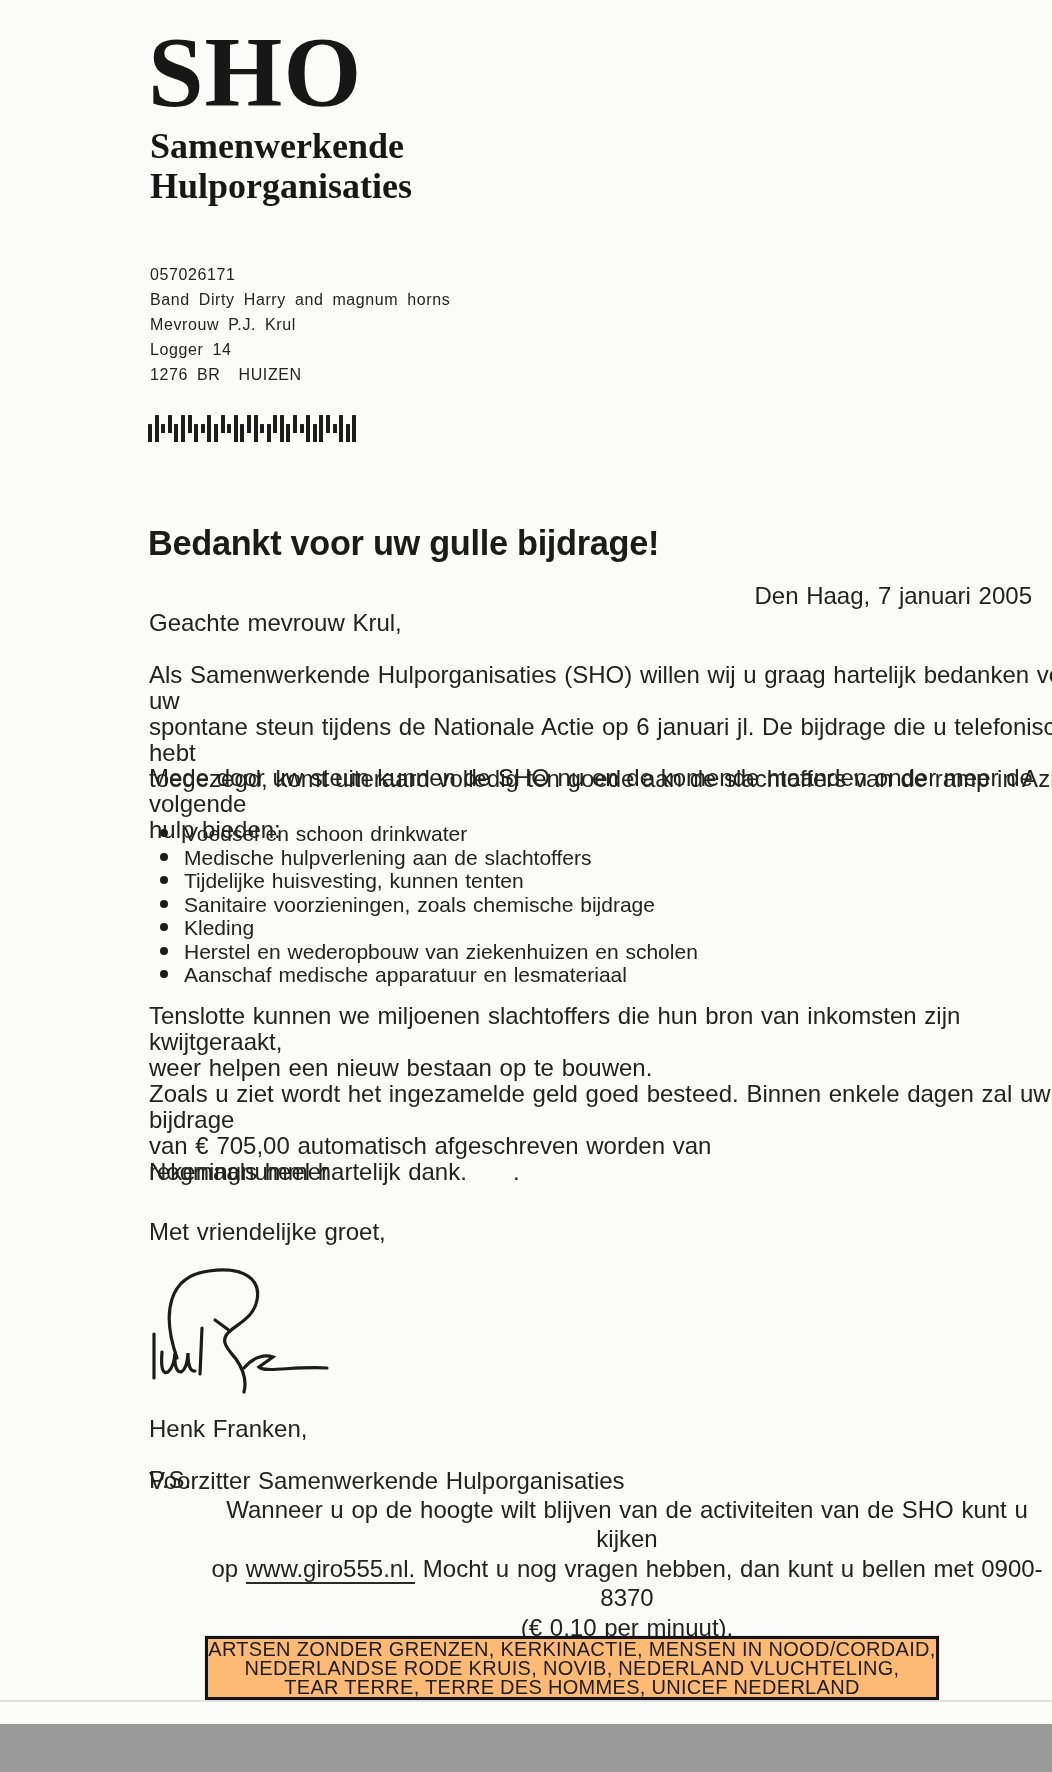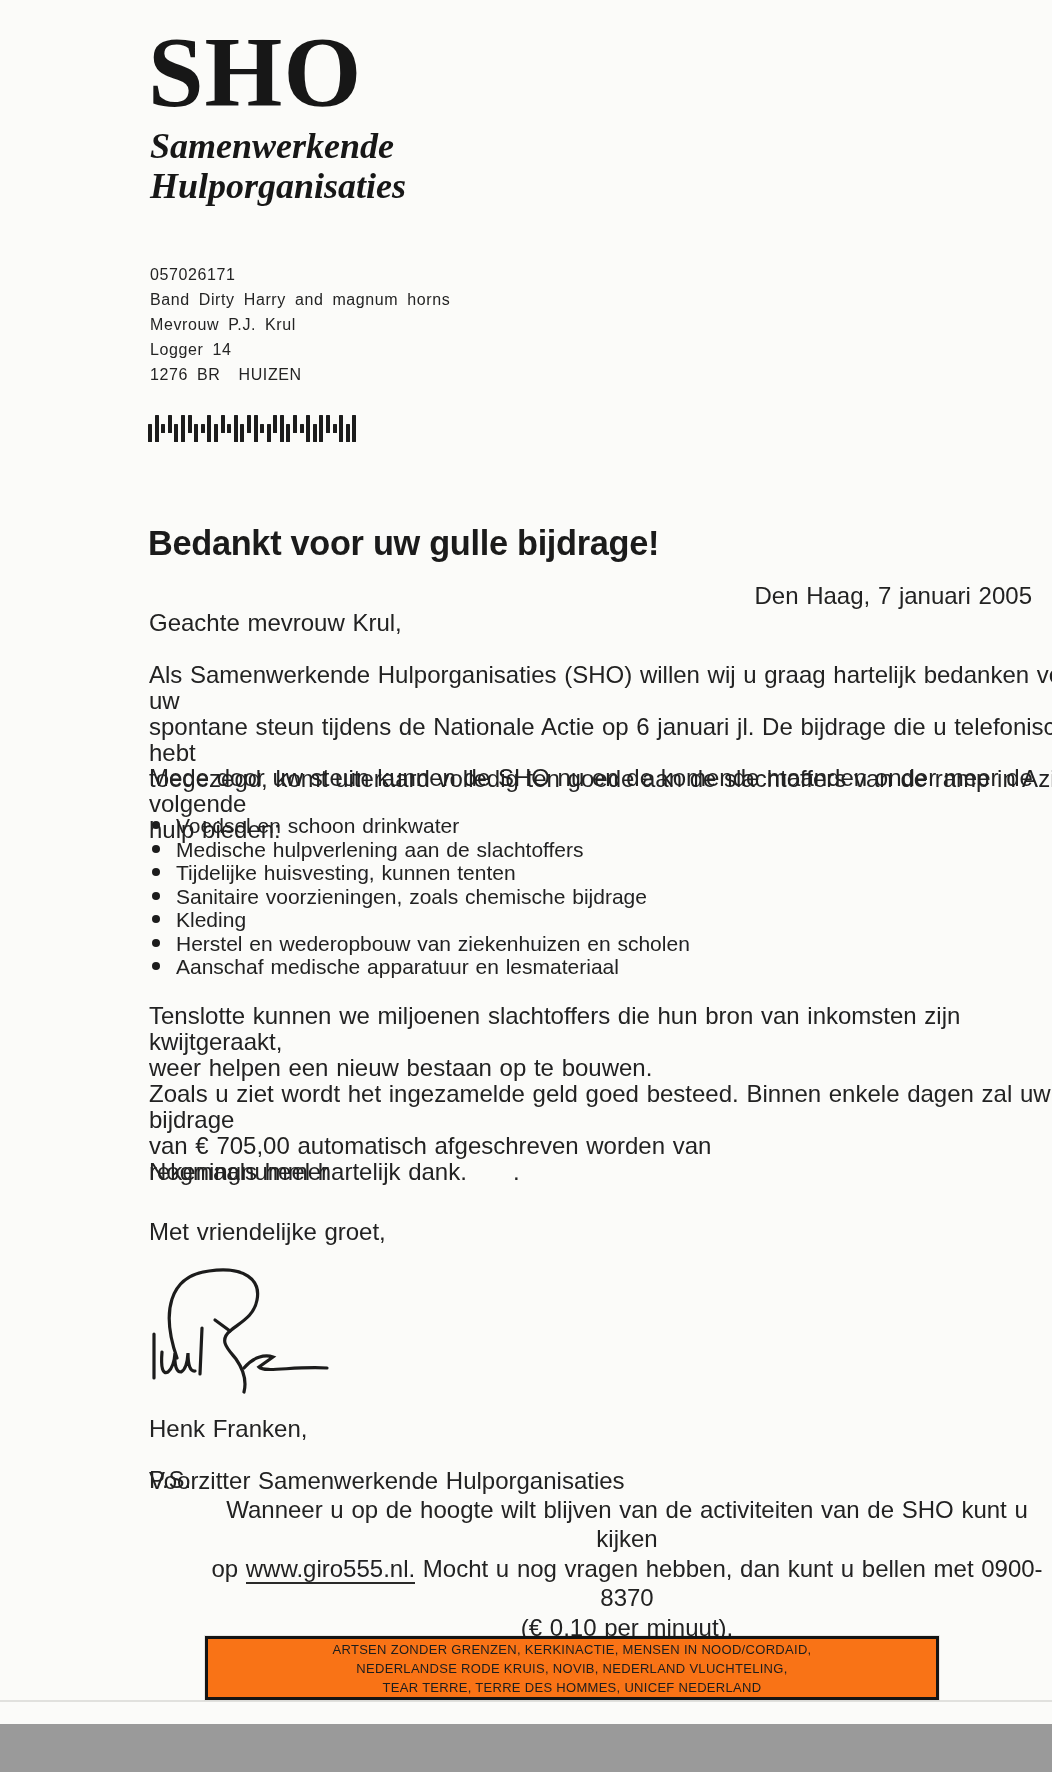--- a/index.html
+++ b/index.html
@@ -16,21 +16,21 @@
   .logo-acronym{
     left:148px;top:22px;
     font-family:"Liberation Serif", serif;
     font-weight:700;font-size:100px;line-height:1;
     letter-spacing:1px;color:#171717;
   }
   .logo-name{
     left:150px;top:126px;
     font-family:"Liberation Serif", serif;
     font-weight:700;font-size:36px;line-height:40px;
-    color:#171717;white-space:pre-line;font-style:italic;
+    color:#171717;white-space:pre-line;
   }
   
   .address{
     left:150px;top:262px;
     font-size:16px;line-height:25px;
     letter-spacing:0.6px;word-spacing:4px;
     white-space:pre-line;color:#242424;
   }
   
   .barcode{left:148px;top:415px;height:27px;display:flex;align-items:flex-start;}
@@ -47,21 +47,21 @@
   }
   
   .body-text{
     font-size:24px;line-height:26px;word-spacing:1px;
     white-space:pre-line;width:940px;color:#222;
   }
   .dateline{left:149px;top:583px;width:883px;text-align:right;}
   .salutation{left:149px;top:610px;}
   .para1{left:149px;top:662px;}
   .para2{left:149px;top:765px;}
-  .bullets{left:149px;top:814px;list-style:none;margin:0;padding:0;
+  .bullets{left:149px;top:814px;list-style:none;margin:8px;padding:0;
     font-size:21px;line-height:23.5px;word-spacing:1px;color:#222;}
   .bullets li{position:relative;padding-left:27px;}
   .bullets li::before{content:"";position:absolute;left:3px;top:7px;
     width:8px;height:8px;border-radius:50%;background:#1c1c1c;}
   .para3{left:149px;top:1003px;}
   .para4{left:149px;top:1081px;}
   .thanks{left:149px;top:1159px;}
   .closing{left:149px;top:1219px;}
   
   .signature{left:147px;top:1260px;}
@@ -70,22 +70,22 @@
   
   .ps{left:149px;top:1465px;line-height:29.5px;padding-left:56px;width:900px;box-sizing:border-box;text-align:center;}
   .ps-label{position:absolute;left:0;top:0;}
   .ps a, .ps .ps-link{color:#222;text-decoration:none;border-bottom:2px solid #2a2a2a;}
   
   .footer-box{
     left:205px;top:1636px;width:728px;height:58px;
     border:3px solid #141414;
     display:flex;flex-direction:column;justify-content:center;
     text-align:center;
-    font-size:13px;line-height:19px;letter-spacing:0.3px;
-    color:#1d1d1d;background:#f97316;
+    font-size:20px;line-height:19px;letter-spacing:0.3px;
+    color:#1d1d1d;background:#fdba74;
     box-shadow:0 0 0 1px rgba(0,0,0,0.08);
   }
   
   .scan-line{left:0;top:1700px;width:1052px;height:2px;background:#d6d6d3;opacity:0.7;}
   .scan-bottom{left:0;top:1762px;width:1052px;height:10px;
     background:linear-gradient(#f3f3f1,#cdcdca);}
 </style>
 </head>
 <body>
 

